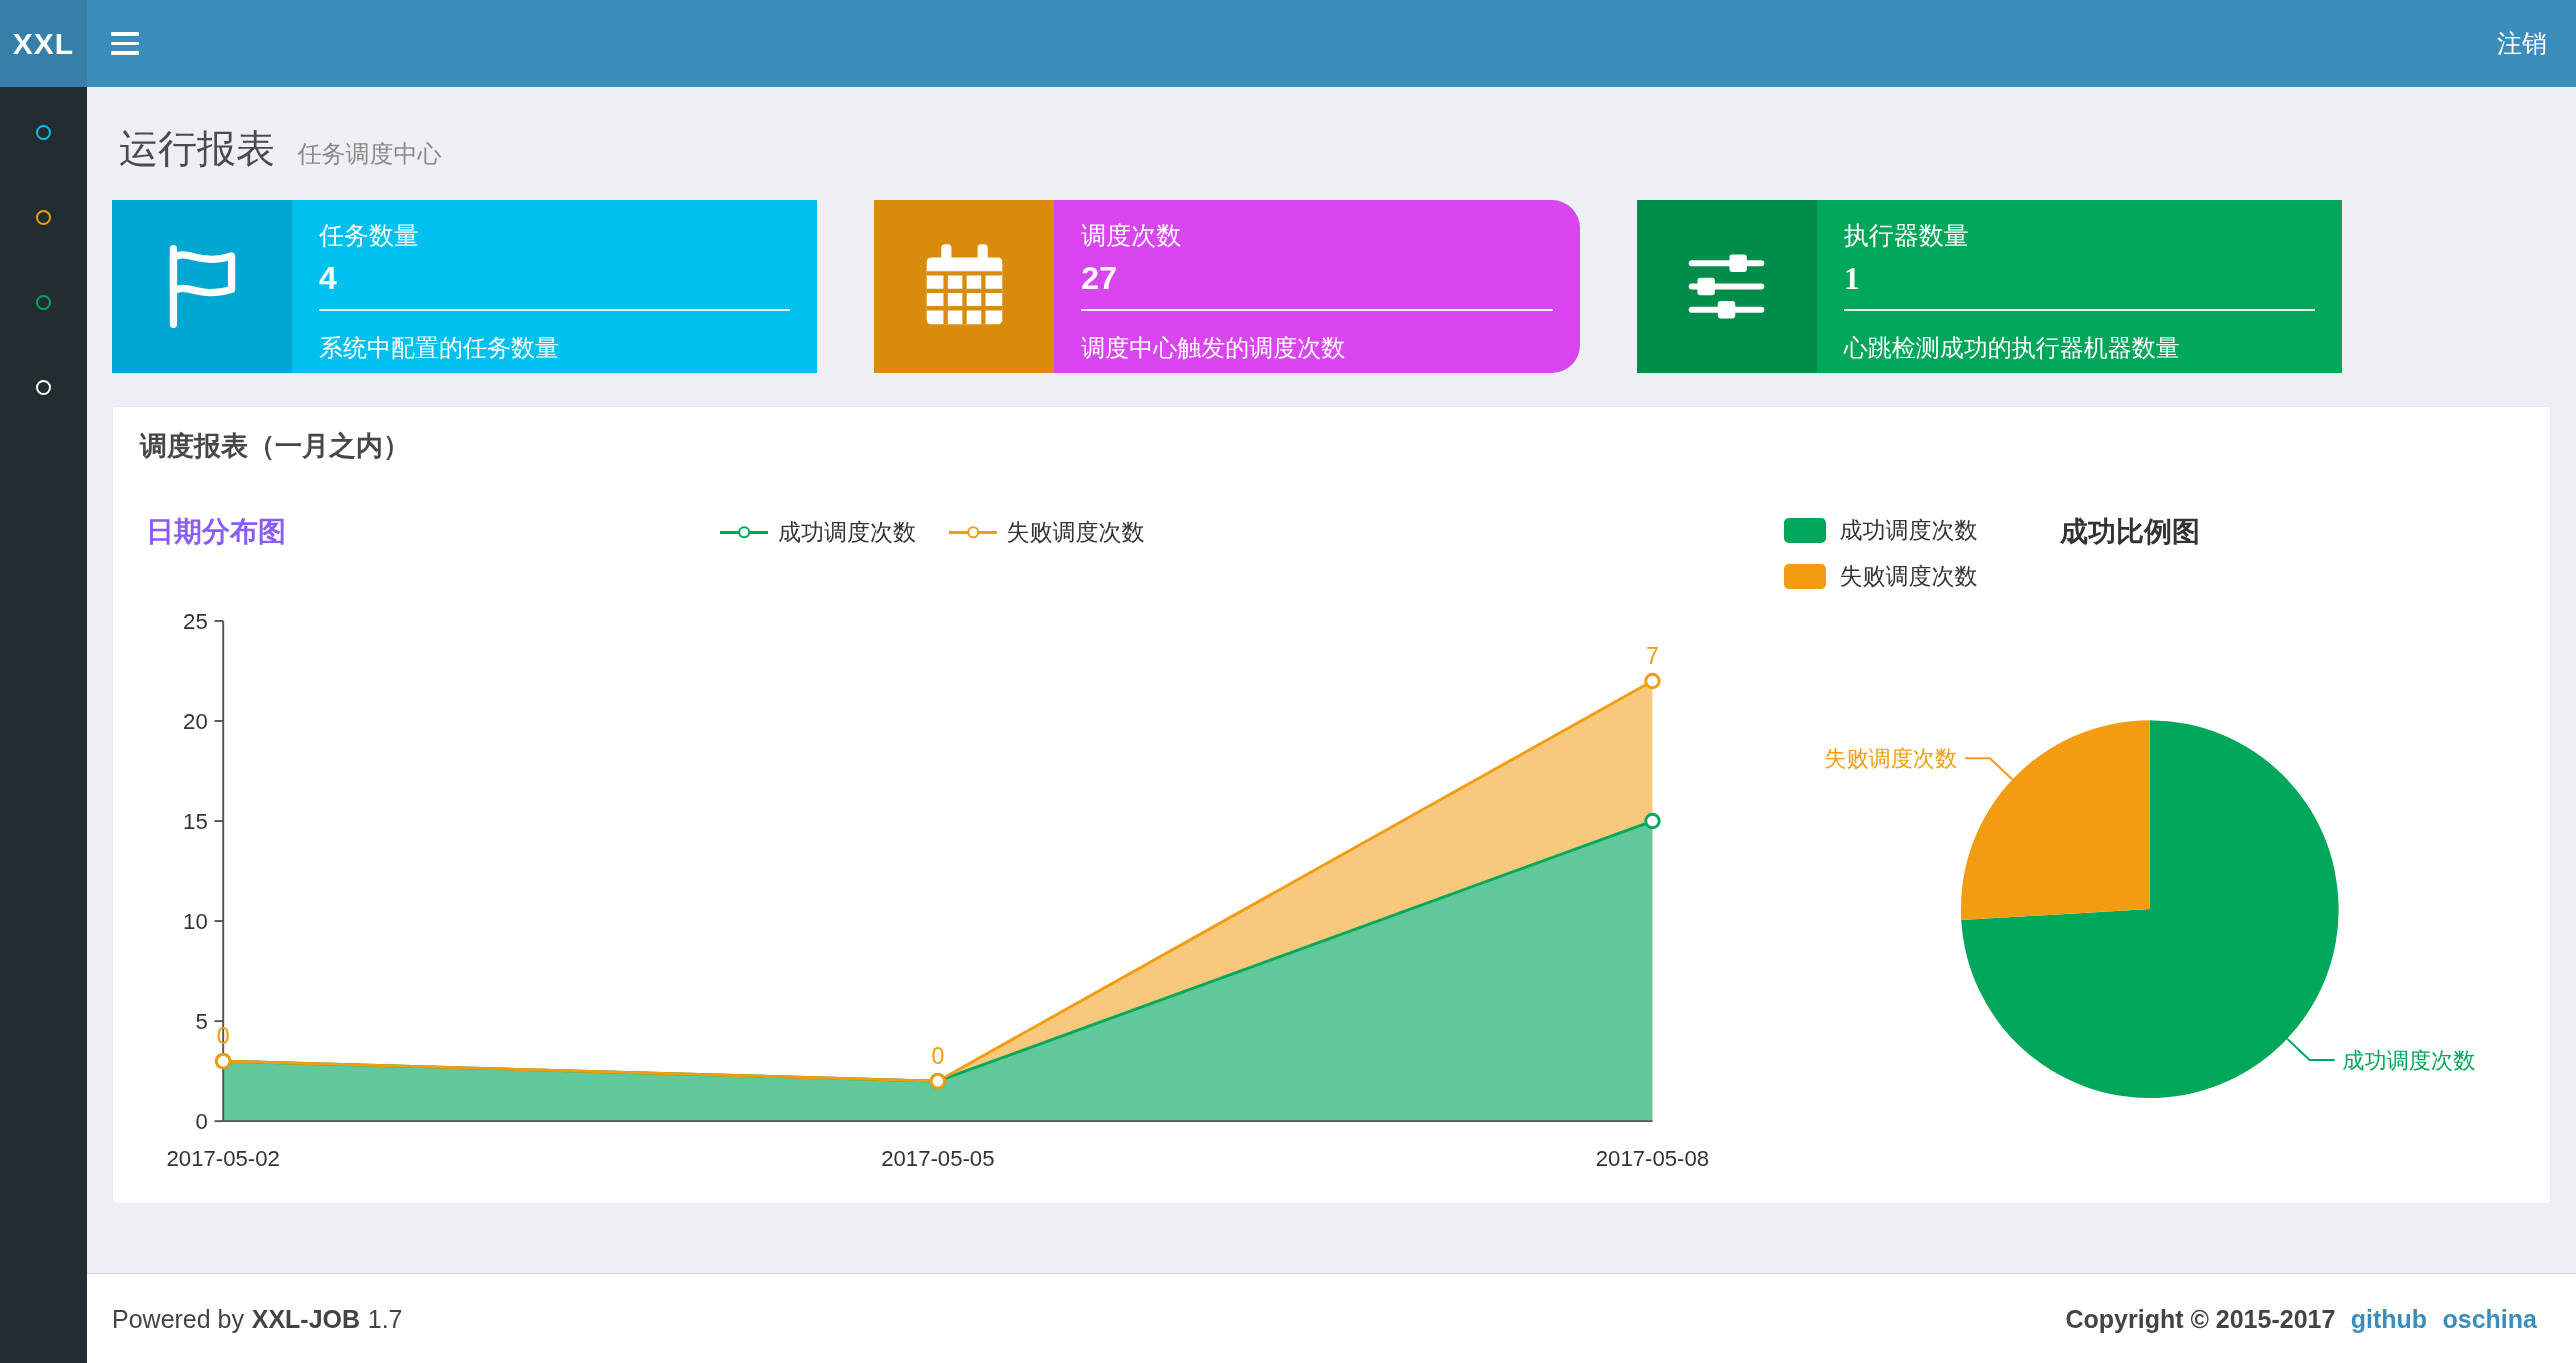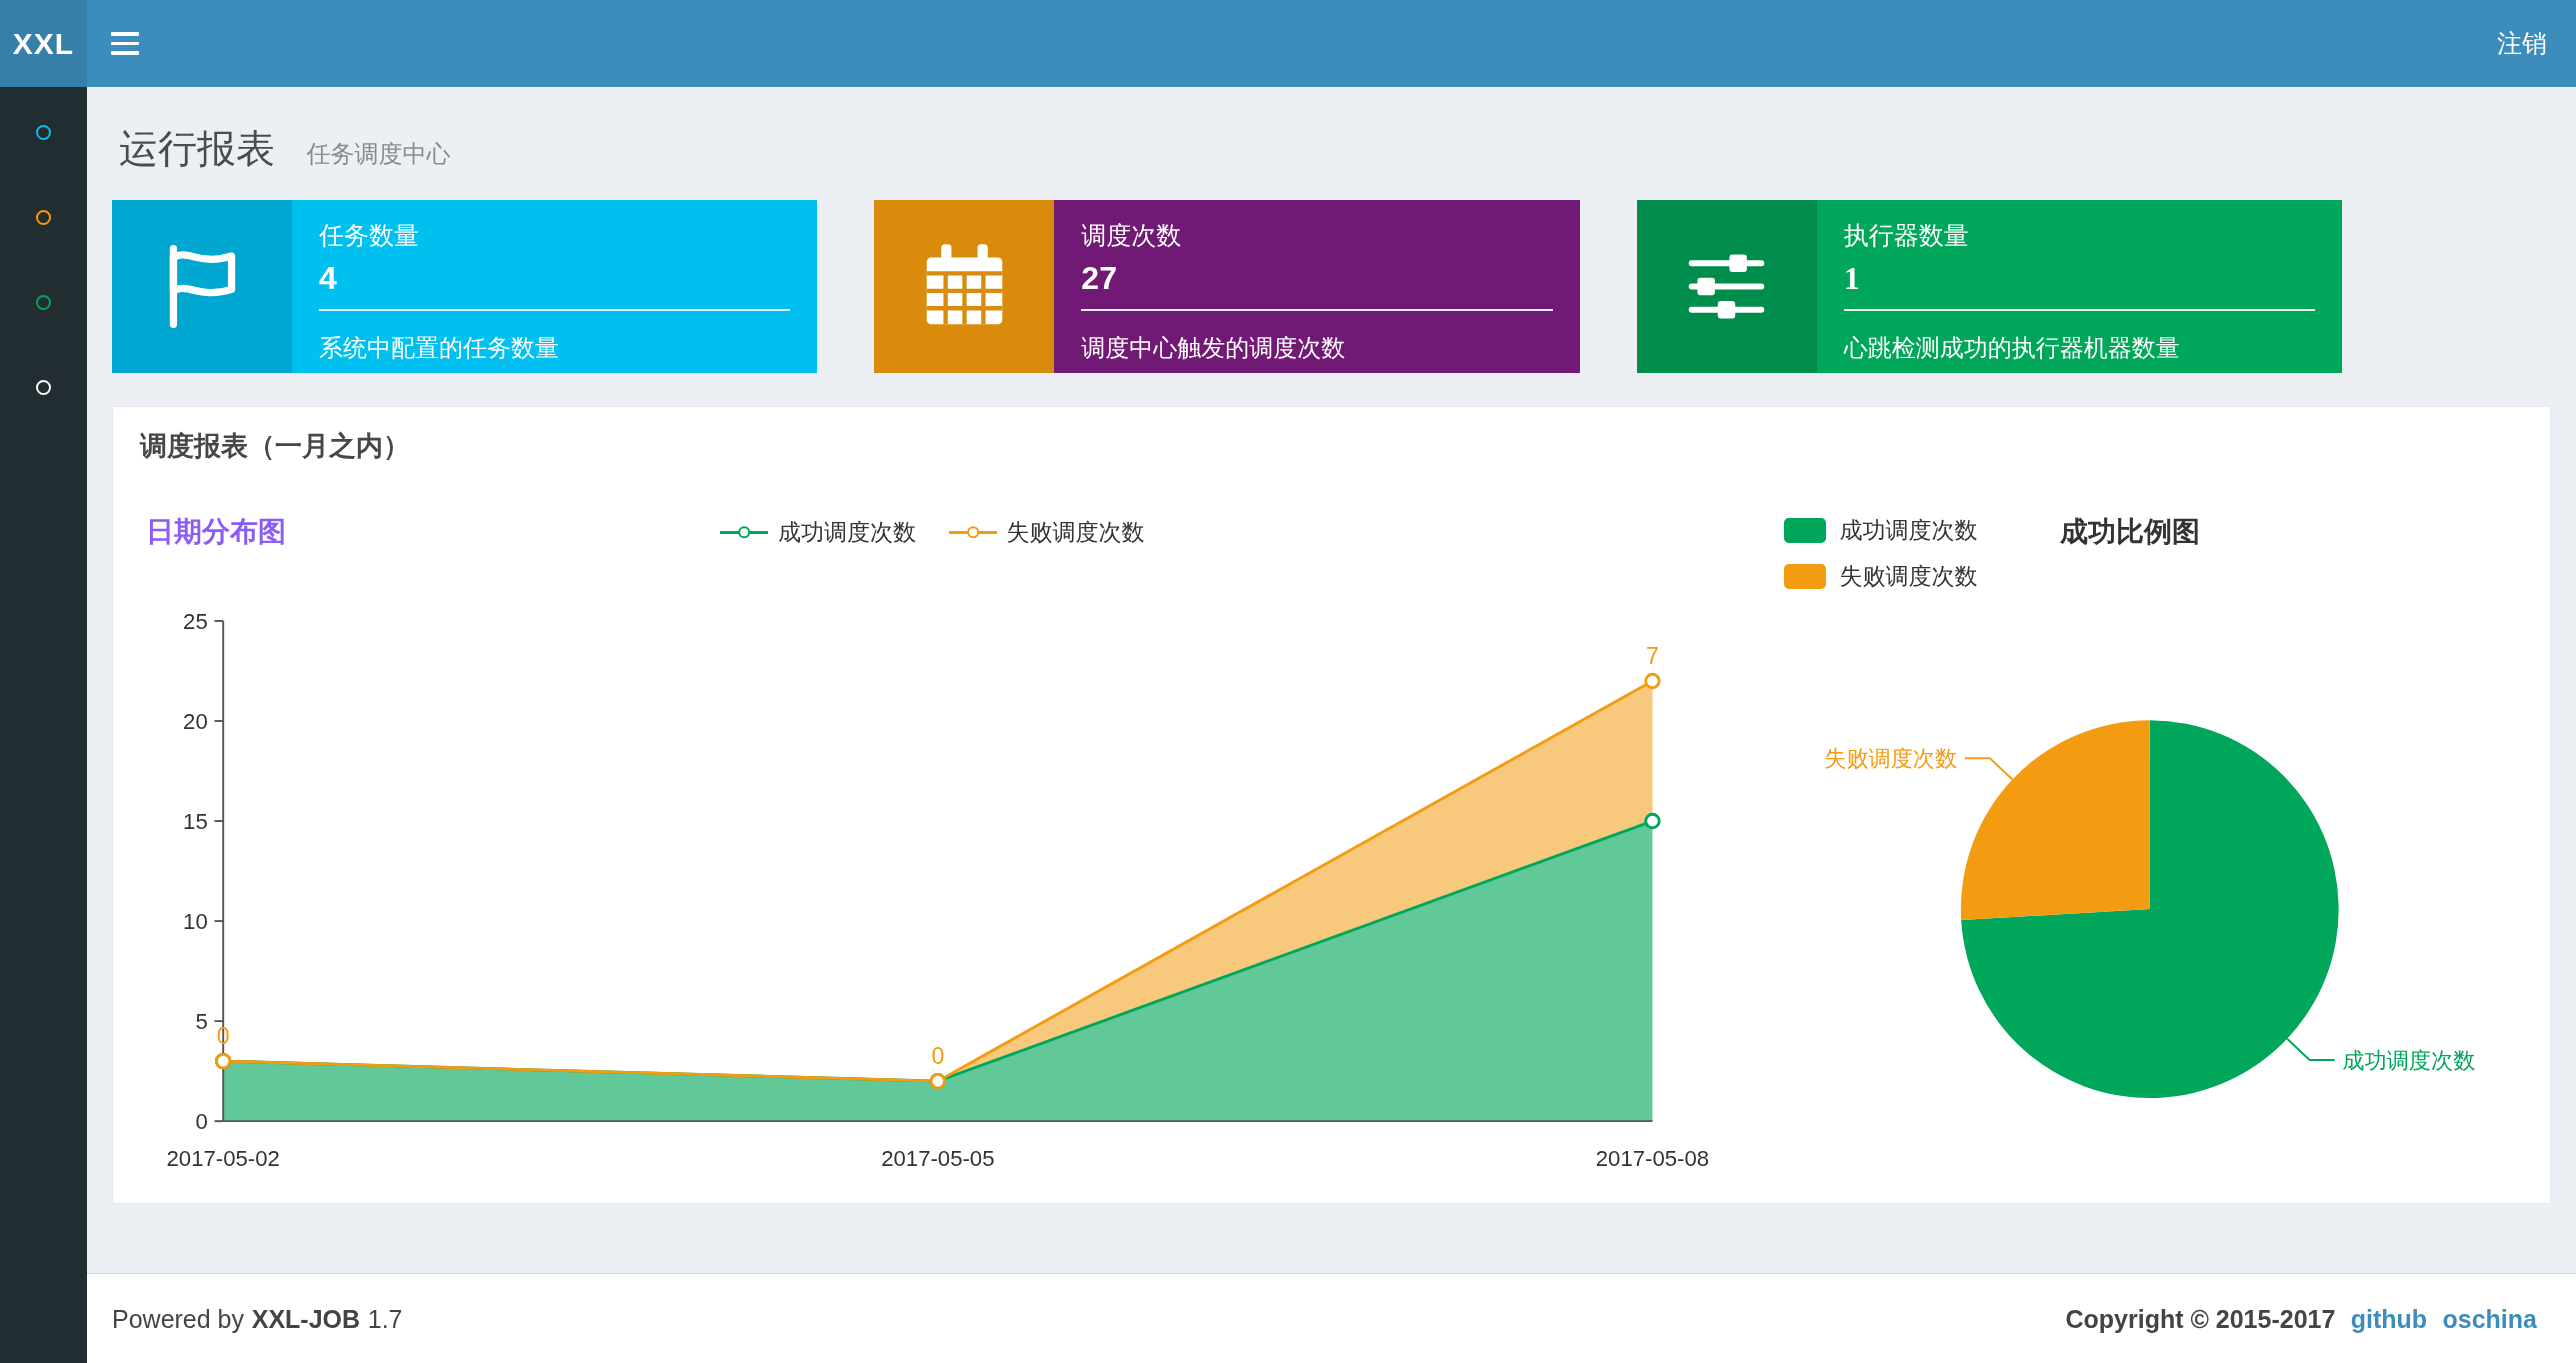--- a/index.html
+++ b/index.html
@@ -20,21 +20,21 @@
 
   
   .sidebar { position:absolute; top:87px; left:0; width:87px; height:1276px; background:#222d32; padding-top:2.9px; }
   .side-item { display:flex; align-items:center; justify-content:center; height:85px; cursor:pointer; }
   .circle-icon { width:15.4px; height:15.4px; border:2.9px solid #fff; border-radius:50%; }
 
   
   .content { position:absolute; left:87px; top:87px; width:2489px; height:1276px; background:#ecf0f5; }
   .page-header { position:absolute; left:32px; top:35px; }
   .page-title { font-size:39px; color:#4b4b4b; }
-  .page-subtitle { font-size:24px; color:#8a8a8a; margin-left:27px; }
+  .page-subtitle { font-size:24px; color:#8a8a8a; margin-left:18px; }
 
   
   .info-row { position:absolute; left:25px; top:113px; width:2230px; display:flex; gap:57px; }
   .info-box { flex:1; height:173px; display:flex; color:#fff; }
   .info-icon { width:180px; height:173px; display:flex; align-items:center; justify-content:center; }
   .info-content { flex:1; padding:15.4px 27px 0 27px; }
   .info-title { font-size:25px; margin-top:3.9px; }
   .info-value { font-size:32px; font-weight:bold; margin-top:7.7px; }
   .info-line { height:2.9px; background:rgba(255,255,255,0.92); margin-top:11.6px; }
   .info-desc { font-size:24px; margin-top:21px; }
@@ -115,21 +115,21 @@
           </svg>
         </div>
         <div class="info-content">
           <div class="info-title">任务数量</div>
           <div class="info-value">4</div>
           <div class="info-line"></div>
           <div class="info-desc">系统中配置的任务数量</div>
         </div>
       </div>
 
-      <div class="info-box" style="background: #701a75;">
+      <div class="info-box" style="background: #d946ef; border-radius: 28px;">
         <div class="info-icon" style="background: rgb(219, 139, 11);">
           <svg width="93" height="93" viewBox="0 0 64 64">
             <rect x="6" y="12" width="52" height="46" rx="3" fill="#fff"></rect>
             <rect x="16" y="3" width="7" height="13" rx="2.5" fill="#fff"></rect>
             <rect x="41" y="3" width="7" height="13" rx="2.5" fill="#fff"></rect>
             <g stroke="#db8b0b" stroke-width="3">
               <line x1="6" y1="23" x2="58" y2="23"></line>
               <line x1="19" y1="23" x2="19" y2="58"></line>
               <line x1="32" y1="23" x2="32" y2="58"></line>
               <line x1="45" y1="23" x2="45" y2="58"></line>

